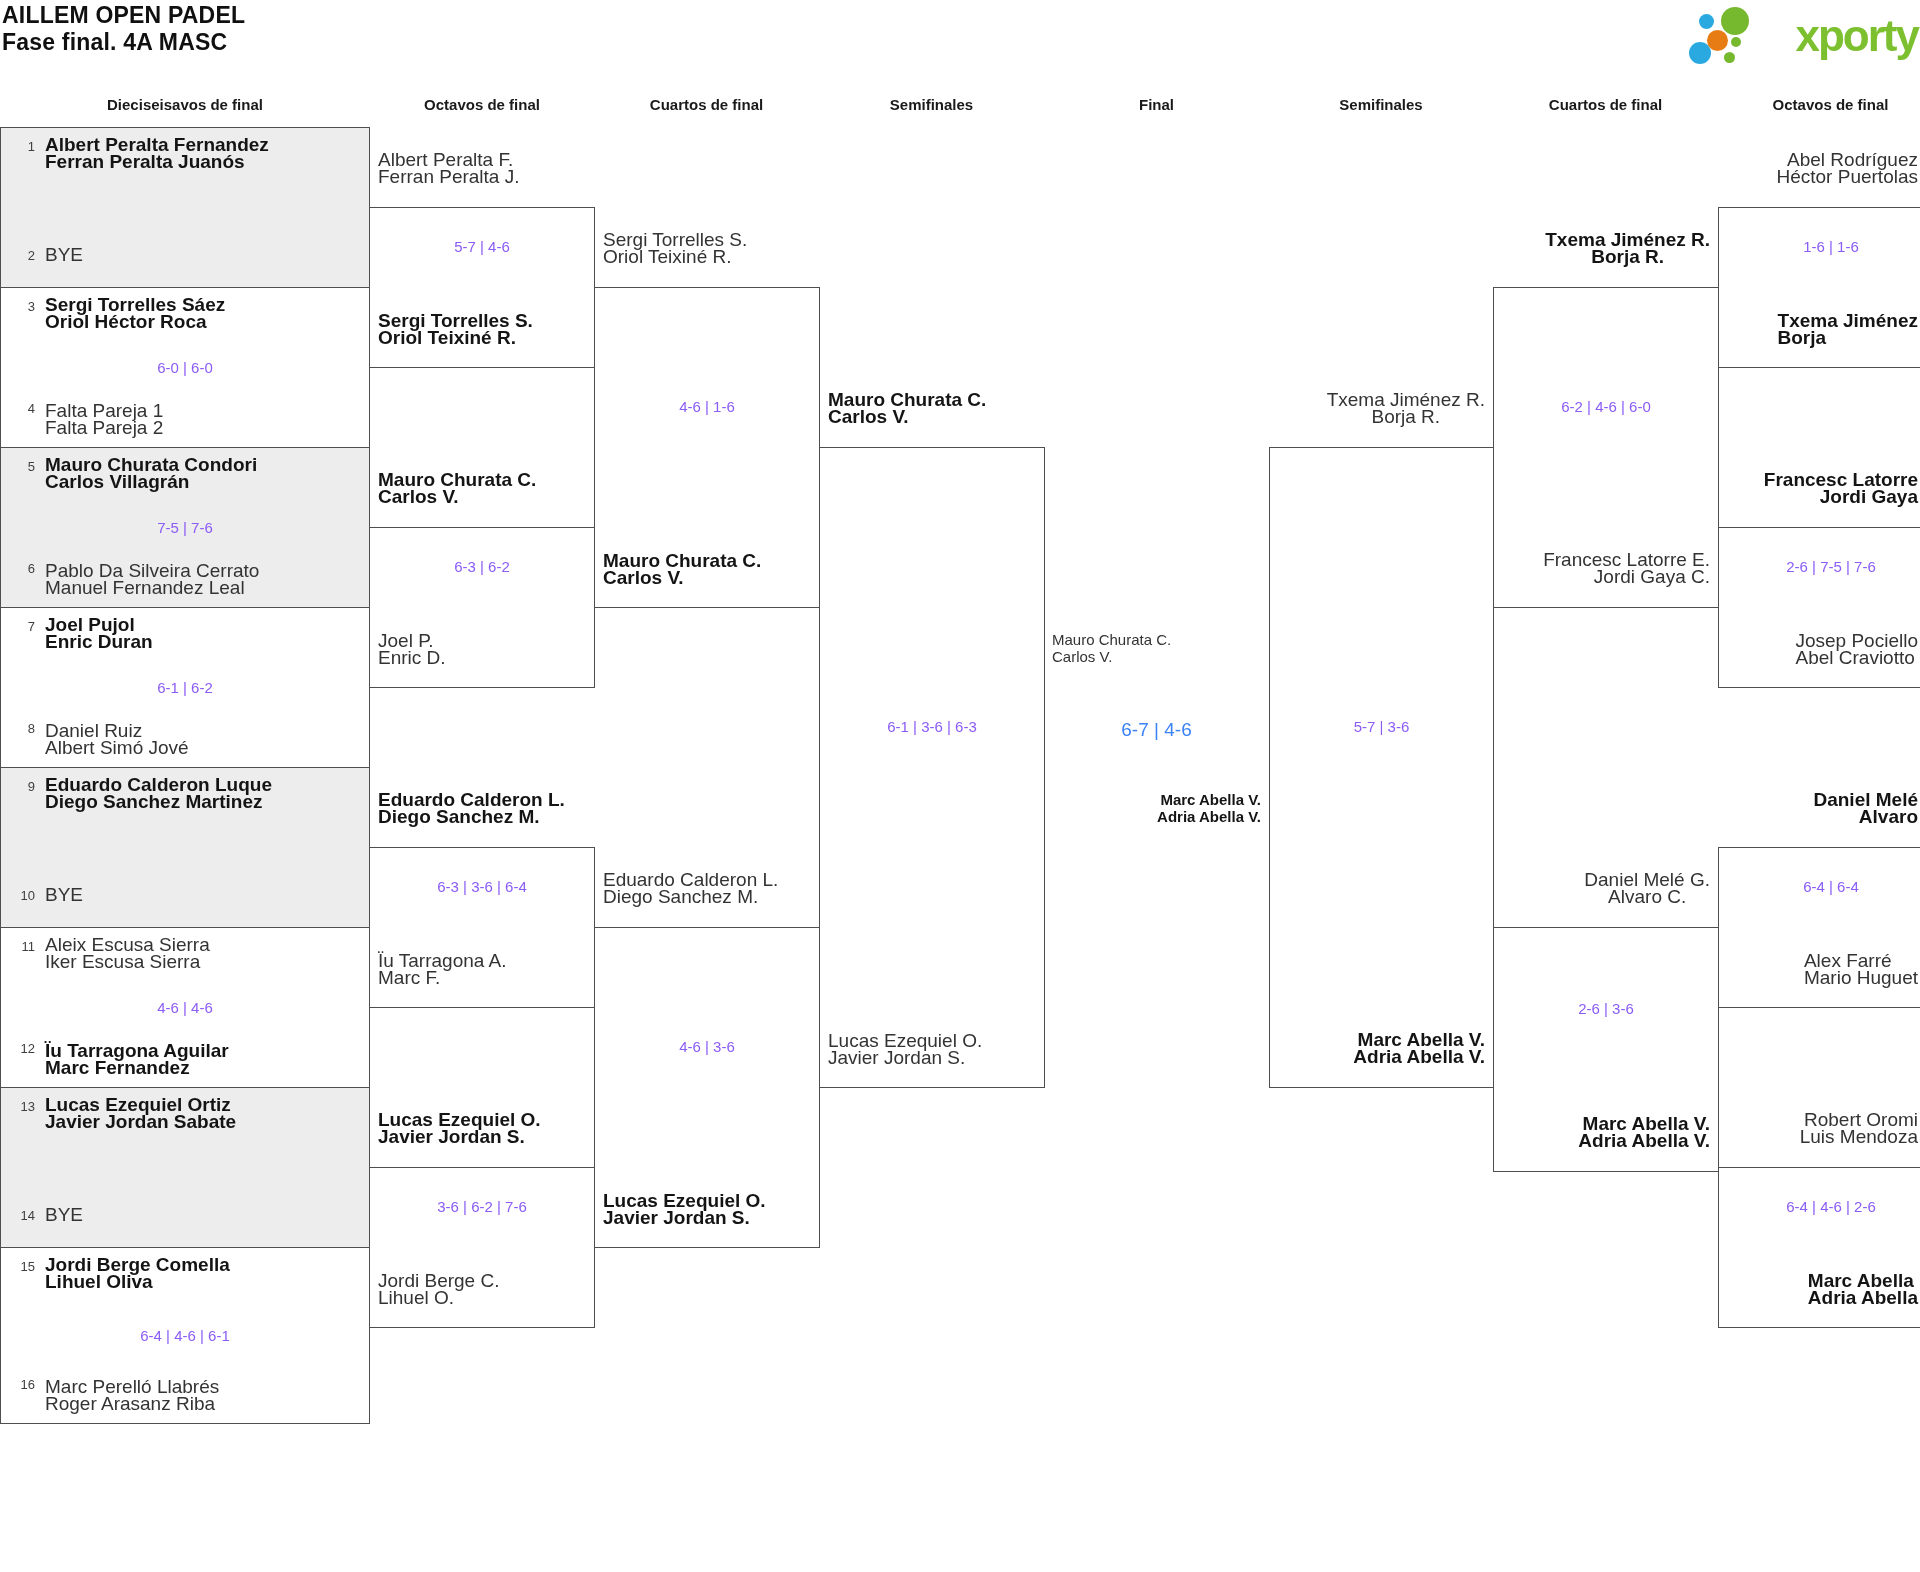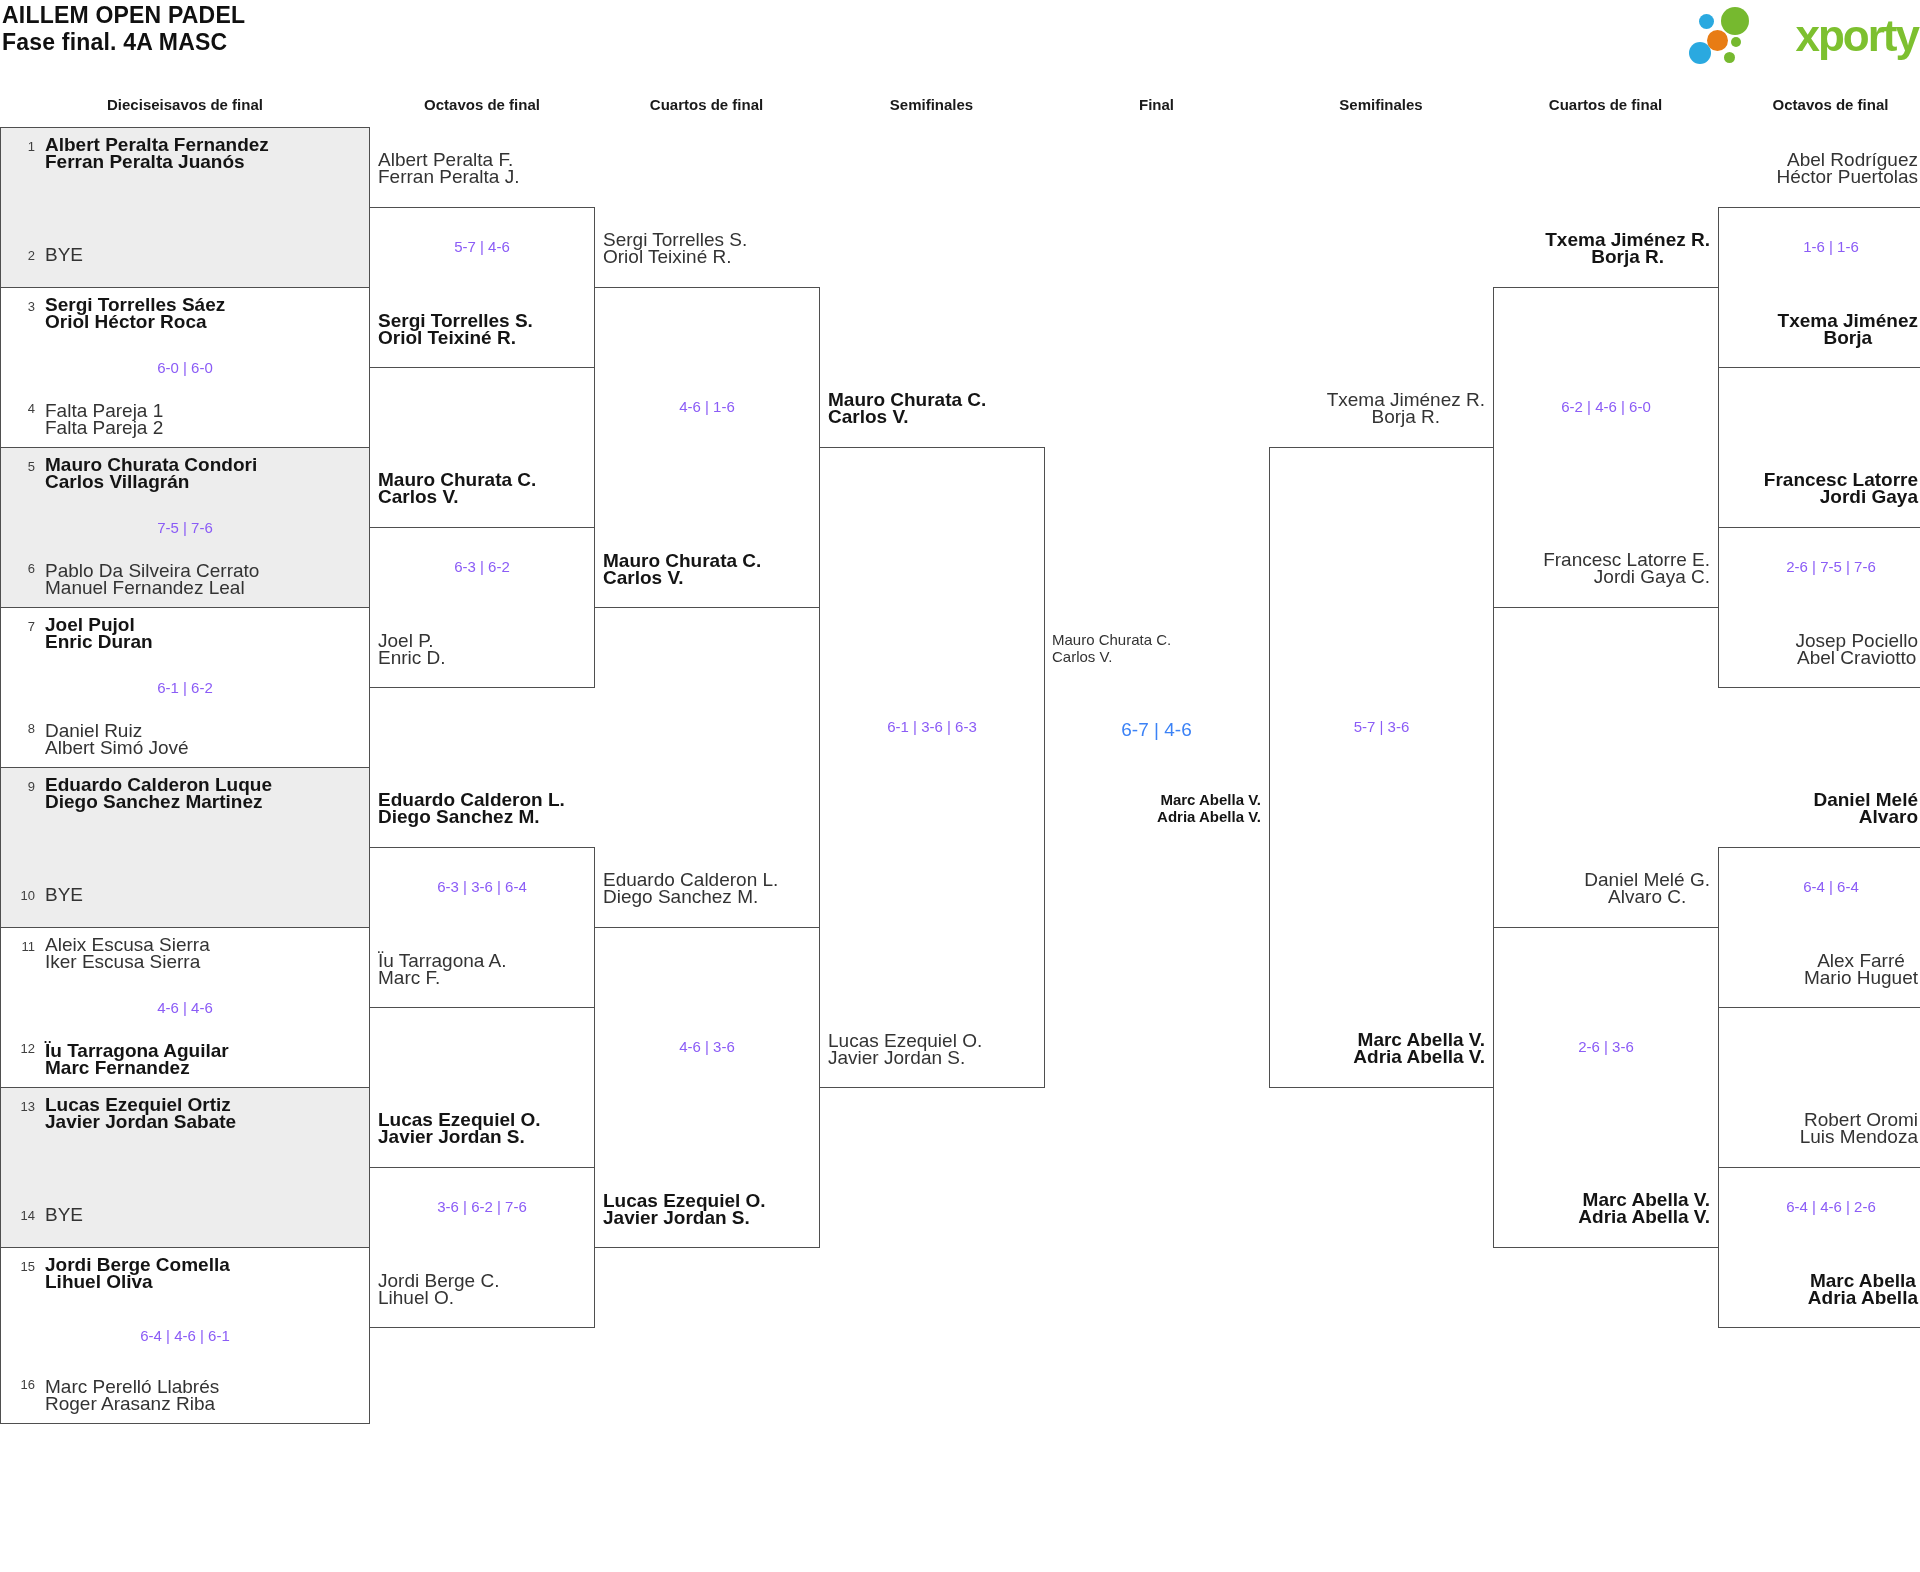--- a/index.html
+++ b/index.html
@@ -14,21 +14,21 @@
   .t span{display:block}
   .t.b{font-weight:700;color:#141414}
   .dt1{left:44px;top:8px}
   .dt2{left:44px;bottom:11px}
   .dbye{left:44px;bottom:24px}
   .mt1{left:8px;top:-57px}
   .mt2{left:8px;bottom:21px}
   .rt1{right:8px;top:-57px;text-align:center}
   .rt2{right:8px;bottom:22px;text-align:right}
   .ot1{right:25px;top:-57px;text-align:right}
-  .ot2{right:25px;bottom:21px;text-align:center}
+  .ot2{right:25px;bottom:21px;text-align:left}
   .num{position:absolute;left:6px;width:28px;text-align:right;font-size:13px;color:#3f3f3f}
   .n1{top:11px}.n2{bottom:31px}.nb{bottom:24px}
   .sc{position:absolute;left:0;right:0;text-align:center;font-size:15px;color:#8b5cf6;white-space:nowrap}
   .msc{top:50%;margin-top:-50px}
   .dsc{top:50%;margin-top:-9px}
   .ft{position:absolute;font-size:15px;line-height:17px;white-space:nowrap;color:#333}
   .ft span{display:block}
   .ft.b{font-weight:700;color:#141414}
   .fsc{position:absolute;text-align:center;font-size:19px;color:#3b82f6;white-space:nowrap}
   .dot{position:absolute;border-radius:50%}
@@ -272,21 +272,21 @@
   <div class="t rt1 b">
       <span>Txema Jiménez R.</span>
       <span>Borja R.</span>
     </div>
   <div class="sc msc">6-2 | 4-6 | 6-0</div>
   <div class="t rt2">
       <span>Francesc Latorre E.</span>
       <span>Jordi Gaya C.</span>
     </div>
 </div>
-<div class="m" style="left:1493px;top:927px;width:226px;height:321px">
+<div class="m" style="left:1493px;top:927px;width:226px;height:245px">
   <div class="t rt1">
       <span>Daniel Melé G.</span>
       <span>Alvaro C.</span>
     </div>
   <div class="sc msc">2-6 | 3-6</div>
   <div class="t rt2 b">
       <span>Marc Abella V.</span>
       <span>Adria Abella V.</span>
     </div>
 </div>

